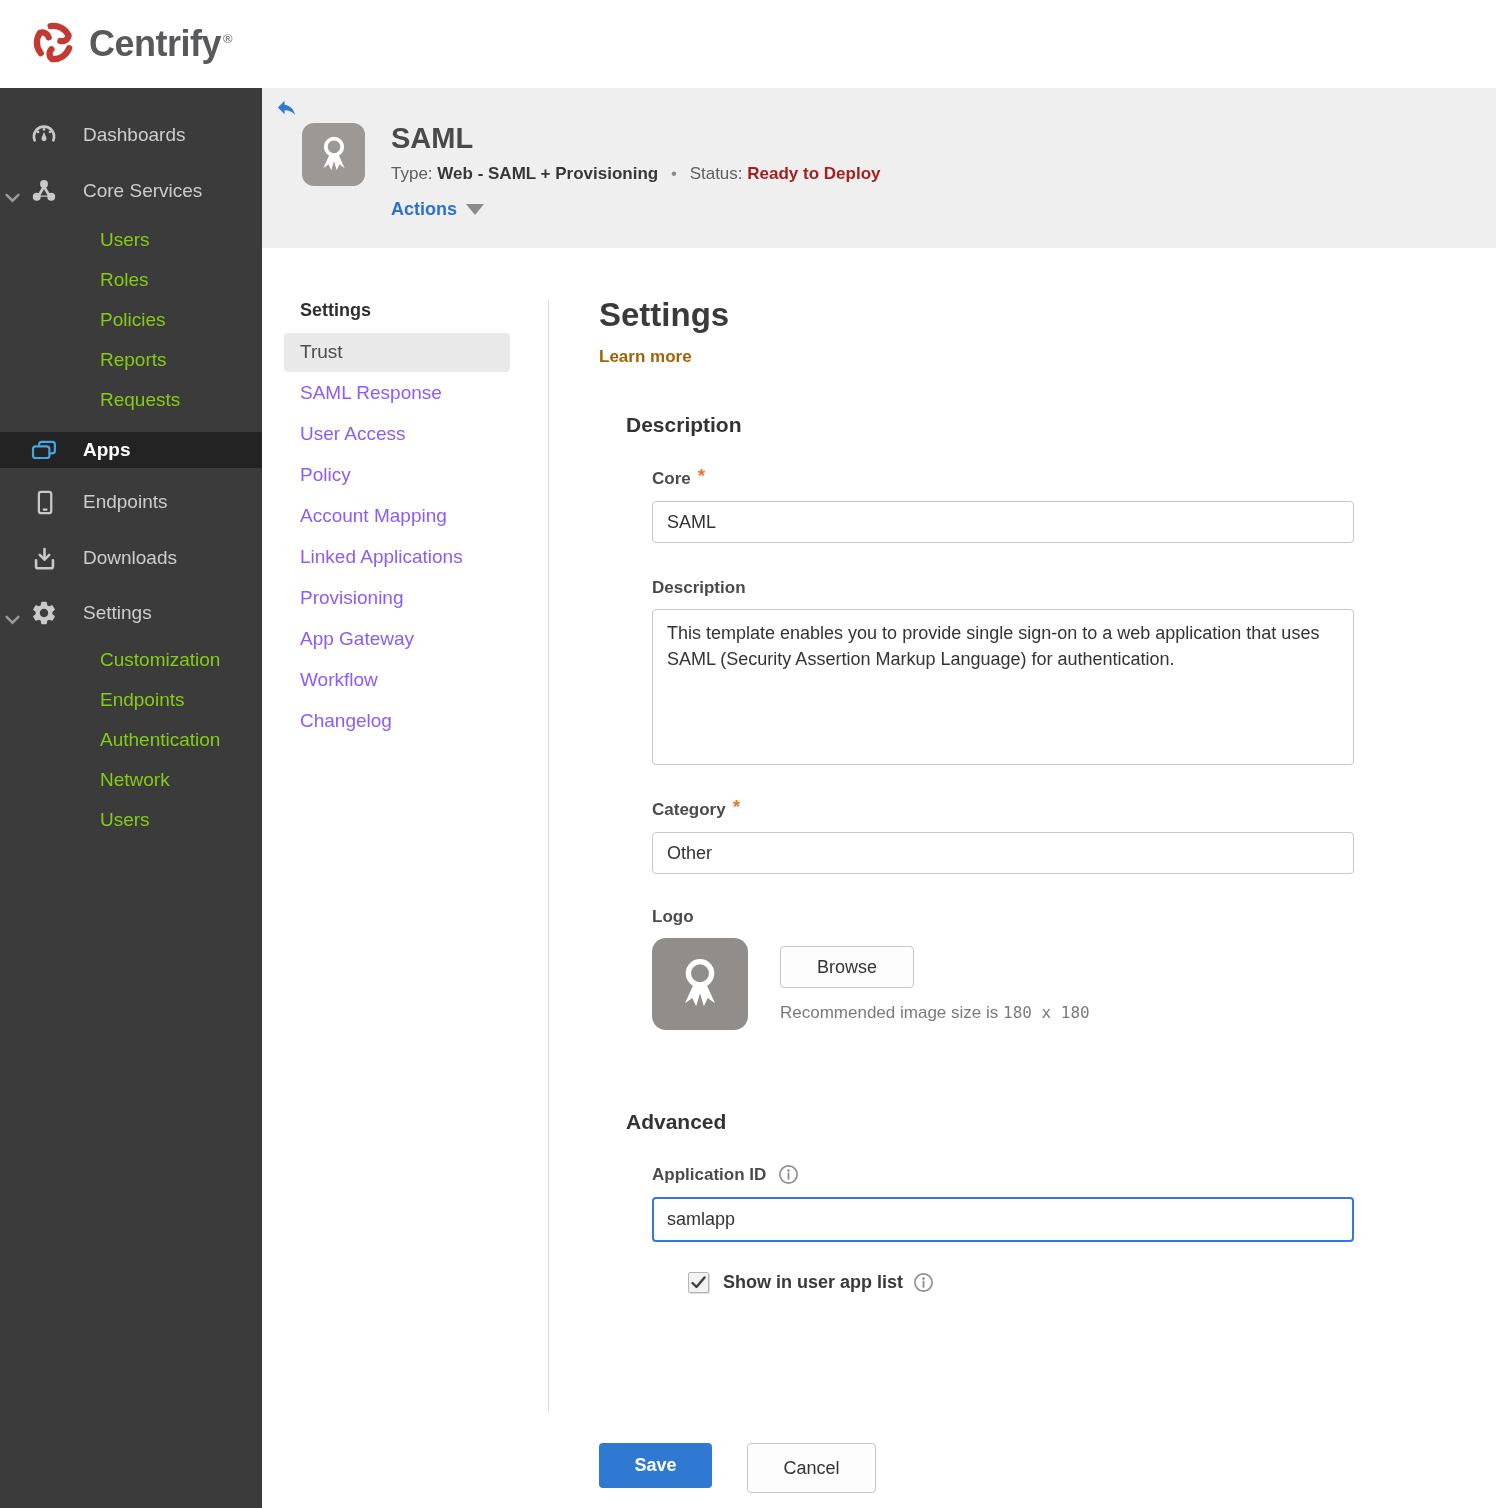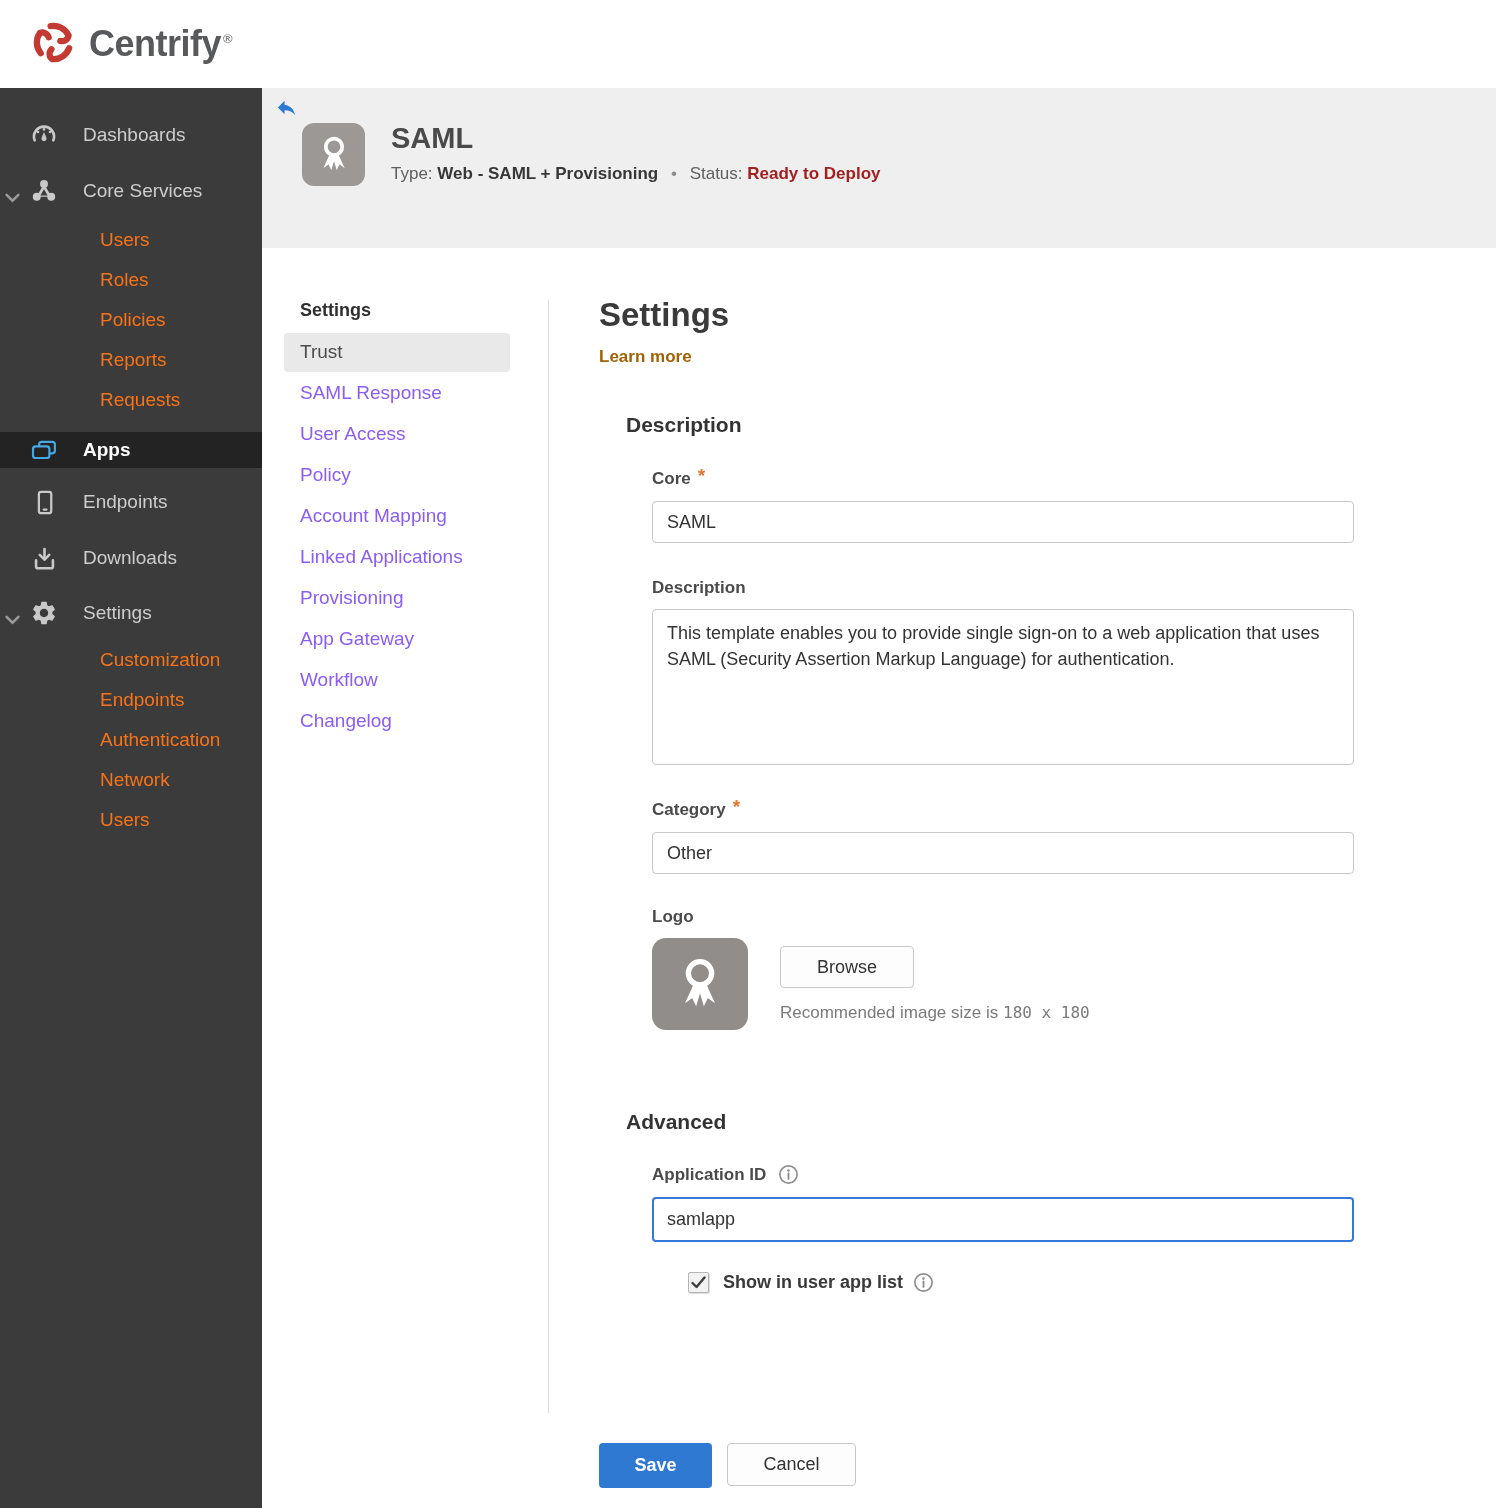--- a/index.html
+++ b/index.html
@@ -14,21 +14,21 @@
 
   
   .app-shell { display:flex; height:1420px; }
 
   
   .sidebar { width:262px; flex-shrink:0; background:#3b3b3b; padding-top:20px; position:relative; }
   .side-item { display:flex; align-items:center; padding-left:30px; color:#cdcdcd; font-size:19px; cursor:pointer; }
   .side-item .ic { width:28px; height:28px; margin-right:25px; display:flex; align-items:center; justify-content:center; flex-shrink:0; }
   .row-dashboards { height:54px; }
   .row-core { height:58px; }
-  .side-sub { display:flex; align-items:center; height:40px; padding-left:100px; color:#f97316; font-size:19px; cursor:pointer; }
+  .side-sub { display:flex; align-items:center; height:40px; padding-left:100px; color:#84cc16; font-size:19px; cursor:pointer; }
   .group-gap { height:12px; }
   .row-apps { height:36px; background:#232323; }
   .row-apps .label { color:#ffffff; font-weight:bold; }
   .row-endpoints { height:52px; margin-top:8px; }
   .row-downloads { height:52px; margin-top:4px; }
   .row-settings { height:54px; margin-top:2px; }
   .side-chevron { position:absolute; left:5px; width:16px; height:10px; }
 
   
   .content { flex:1; display:flex; flex-direction:column; }
@@ -77,21 +77,21 @@
   .sec-advanced .section-heading { margin-top:80px; }
   .label-with-info { display:flex; align-items:center; gap:12px; margin-bottom:12px; }
   .label-with-info .lbl { font-size:17px; font-weight:bold; color:#4a4a4a; }
   .input-focused { width:702px; height:45px; border:2px solid #3578d9; border-radius:4px; font-size:18px; color:#333; padding:0 13px; font-family:"Liberation Sans", sans-serif; outline:none; }
   .check-row { display:flex; align-items:center; margin-top:30px;padding-left:36px; }
   .checkbox { width:21px; height:21px; background:#f2f2f2; border:1px solid #b5b5b5; border-radius:2px; display:flex; align-items:center; justify-content:center; cursor:pointer; box-shadow:1px 1px 0 #dcdcdc; }
   .check-label { margin-left:14px; font-size:18px; font-weight:bold; color:#3a3a3a; }
   .check-row .info-ic { margin-left:10px; }
   .btn-row { margin-top:150px; display:flex; gap:15px; }
   .save-btn { width:113px; height:45px; background:#2f79d2; border:none; border-radius:4px; color:#fff; font-size:18px; font-weight:bold; font-family:"Liberation Sans", sans-serif; cursor:pointer; }
-  .cancel-btn { width:129px; height:43px; background:#fdfdfd; border:1px solid #c8c8c8; border-radius:4px; color:#333; font-size:18px; font-family:"Liberation Sans", sans-serif; cursor:pointer; }
+  .cancel-btn { width:129px; height:50px; background:#fdfdfd; border:1px solid #c8c8c8; border-radius:4px; color:#333; font-size:18px; font-family:"Liberation Sans", sans-serif; cursor:pointer;margin-left:20px; }
   .info-ic { width:21px; height:21px; display:inline-flex; }
 </style>
 </head>
 <body>
 
 <div class="topbar">
   <div class="brand">
     <span>
       <svg width="47" height="47" viewBox="0 0 48 48">
         <g fill="none" stroke="#c23a32" stroke-width="6.4" stroke-linecap="round">
@@ -239,20 +239,24 @@
           </span>
         </div>
         <div class="header-info">
           <div class="app-title">SAML</div>
           <div class="meta-line">
             <span>Type:</span>
             <span class="strong">Web - SAML + Provisioning</span>
             <span class="dot">•</span>
             <span>Status:</span>
             <span class="status">Ready to Deploy</span>
+          </div>
+          <div class="actions-link">
+            <span class="txt">Actions</span>
+            <span class="caret-down"></span>
           </div>
         </div>
       </div>
     </div>
 
     <div class="content-body">
 
       <div class="subnav">
         <div class="subnav-box">
           <div class="subnav-title">Settings</div>

